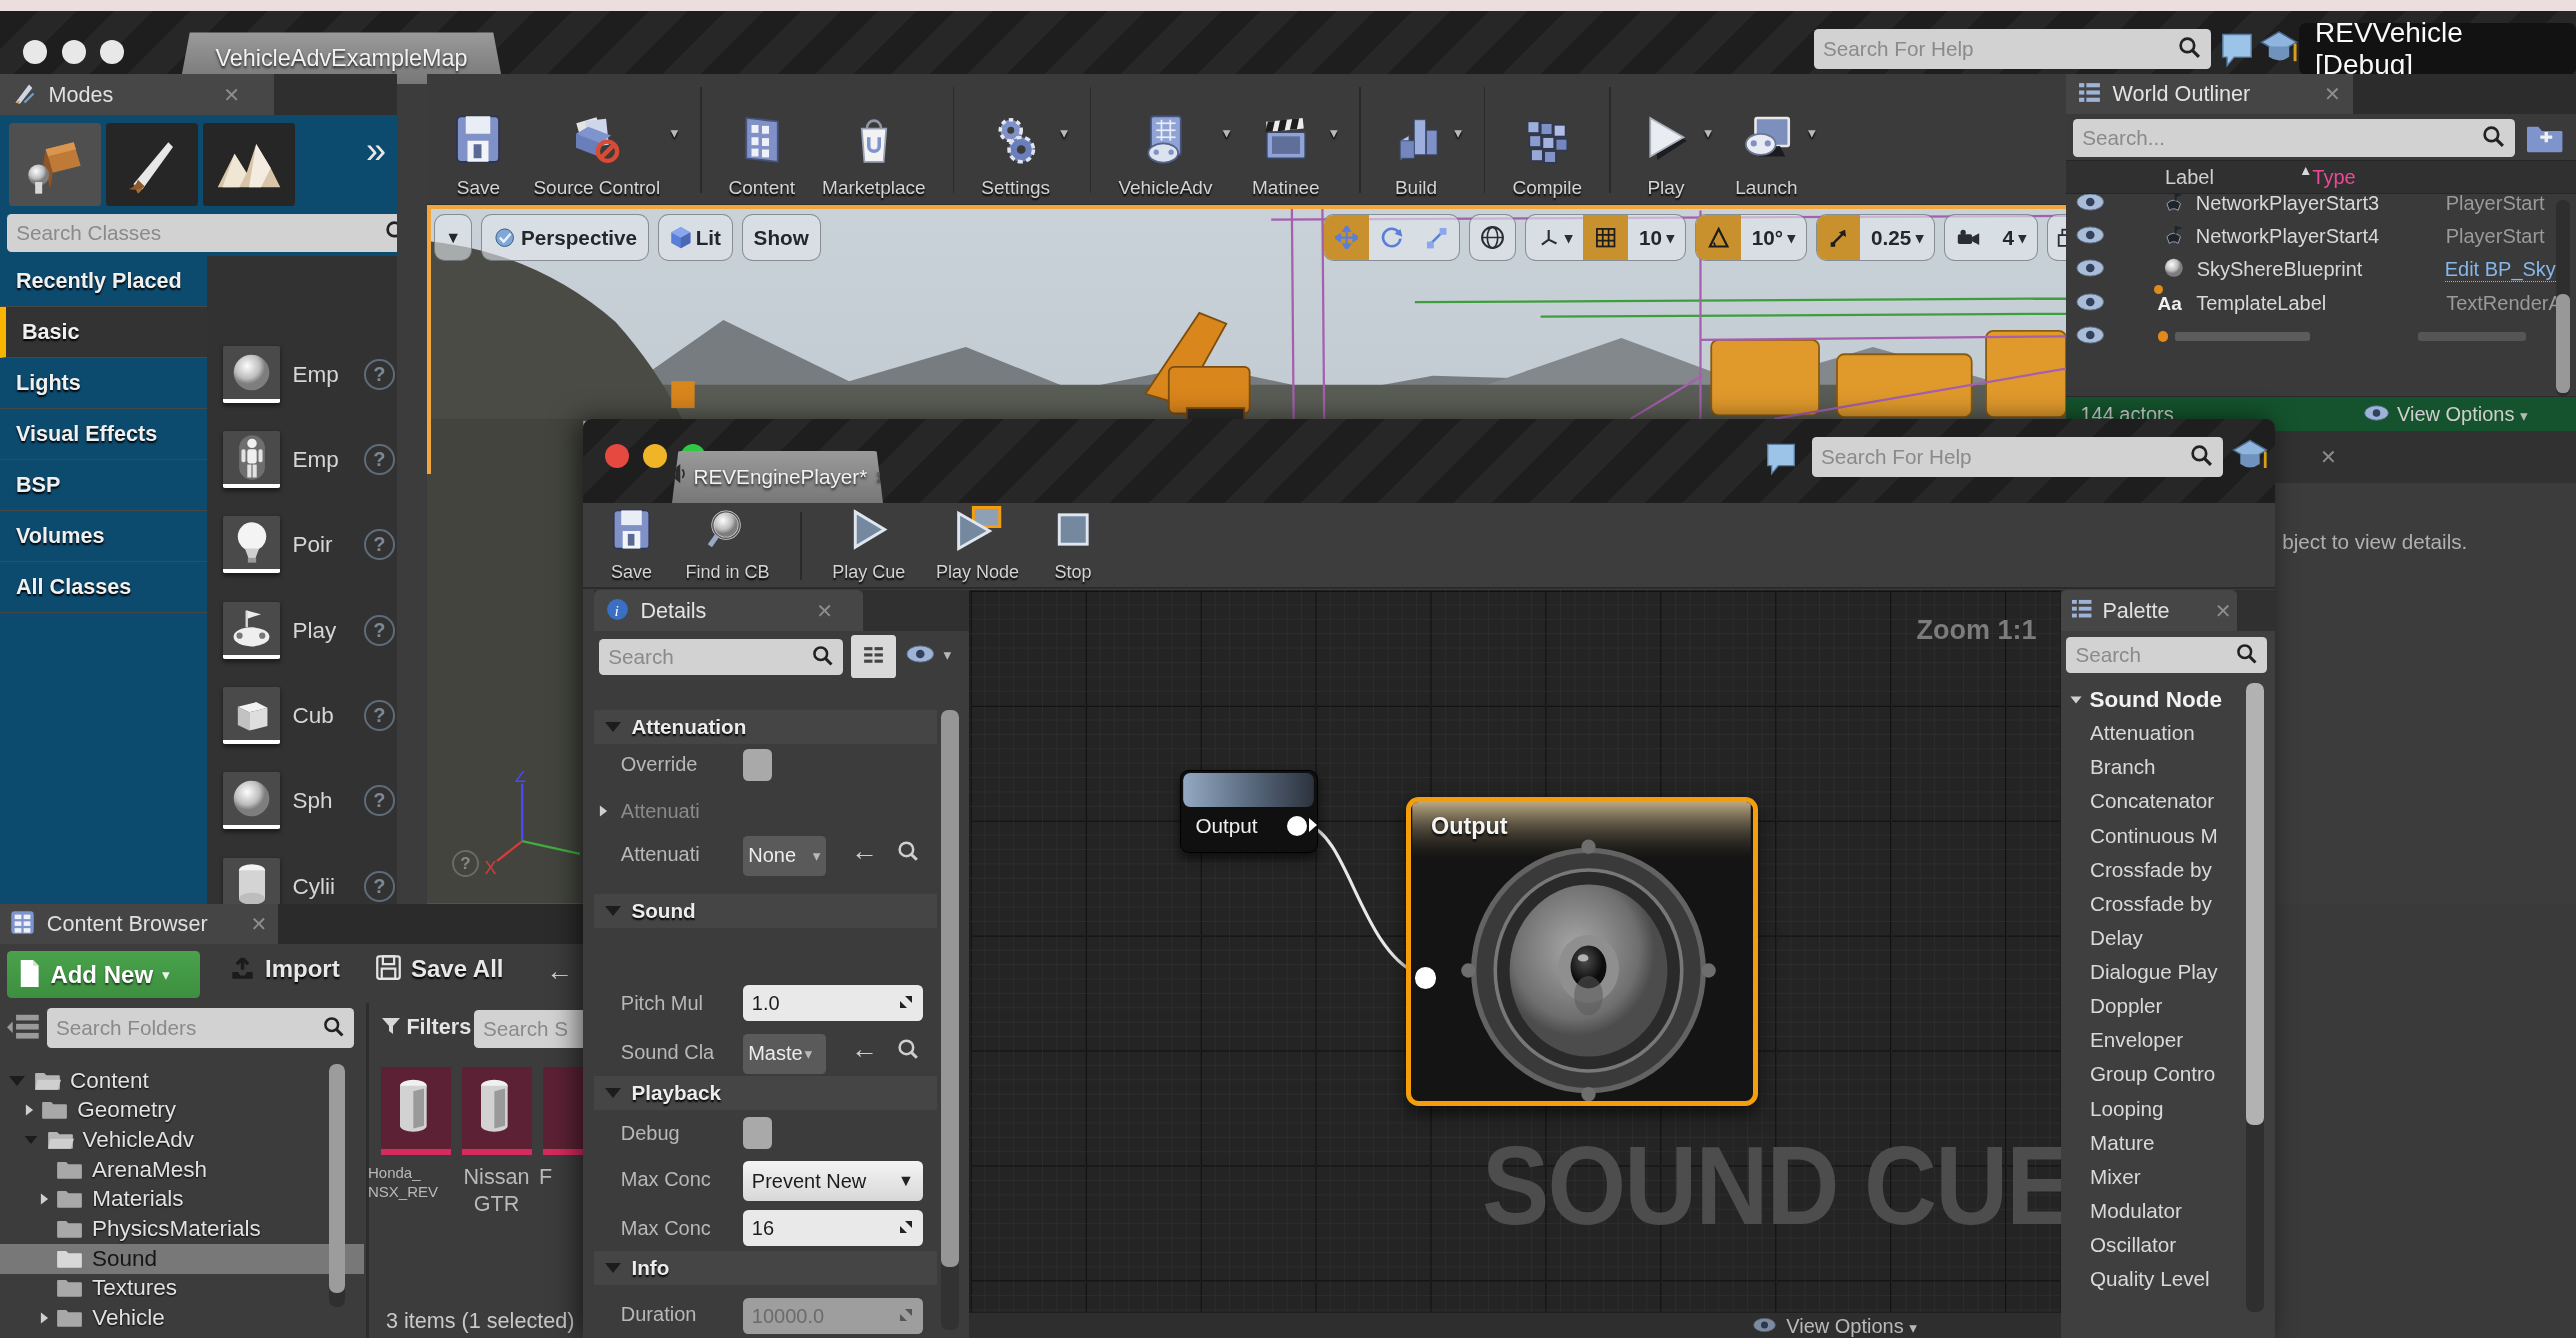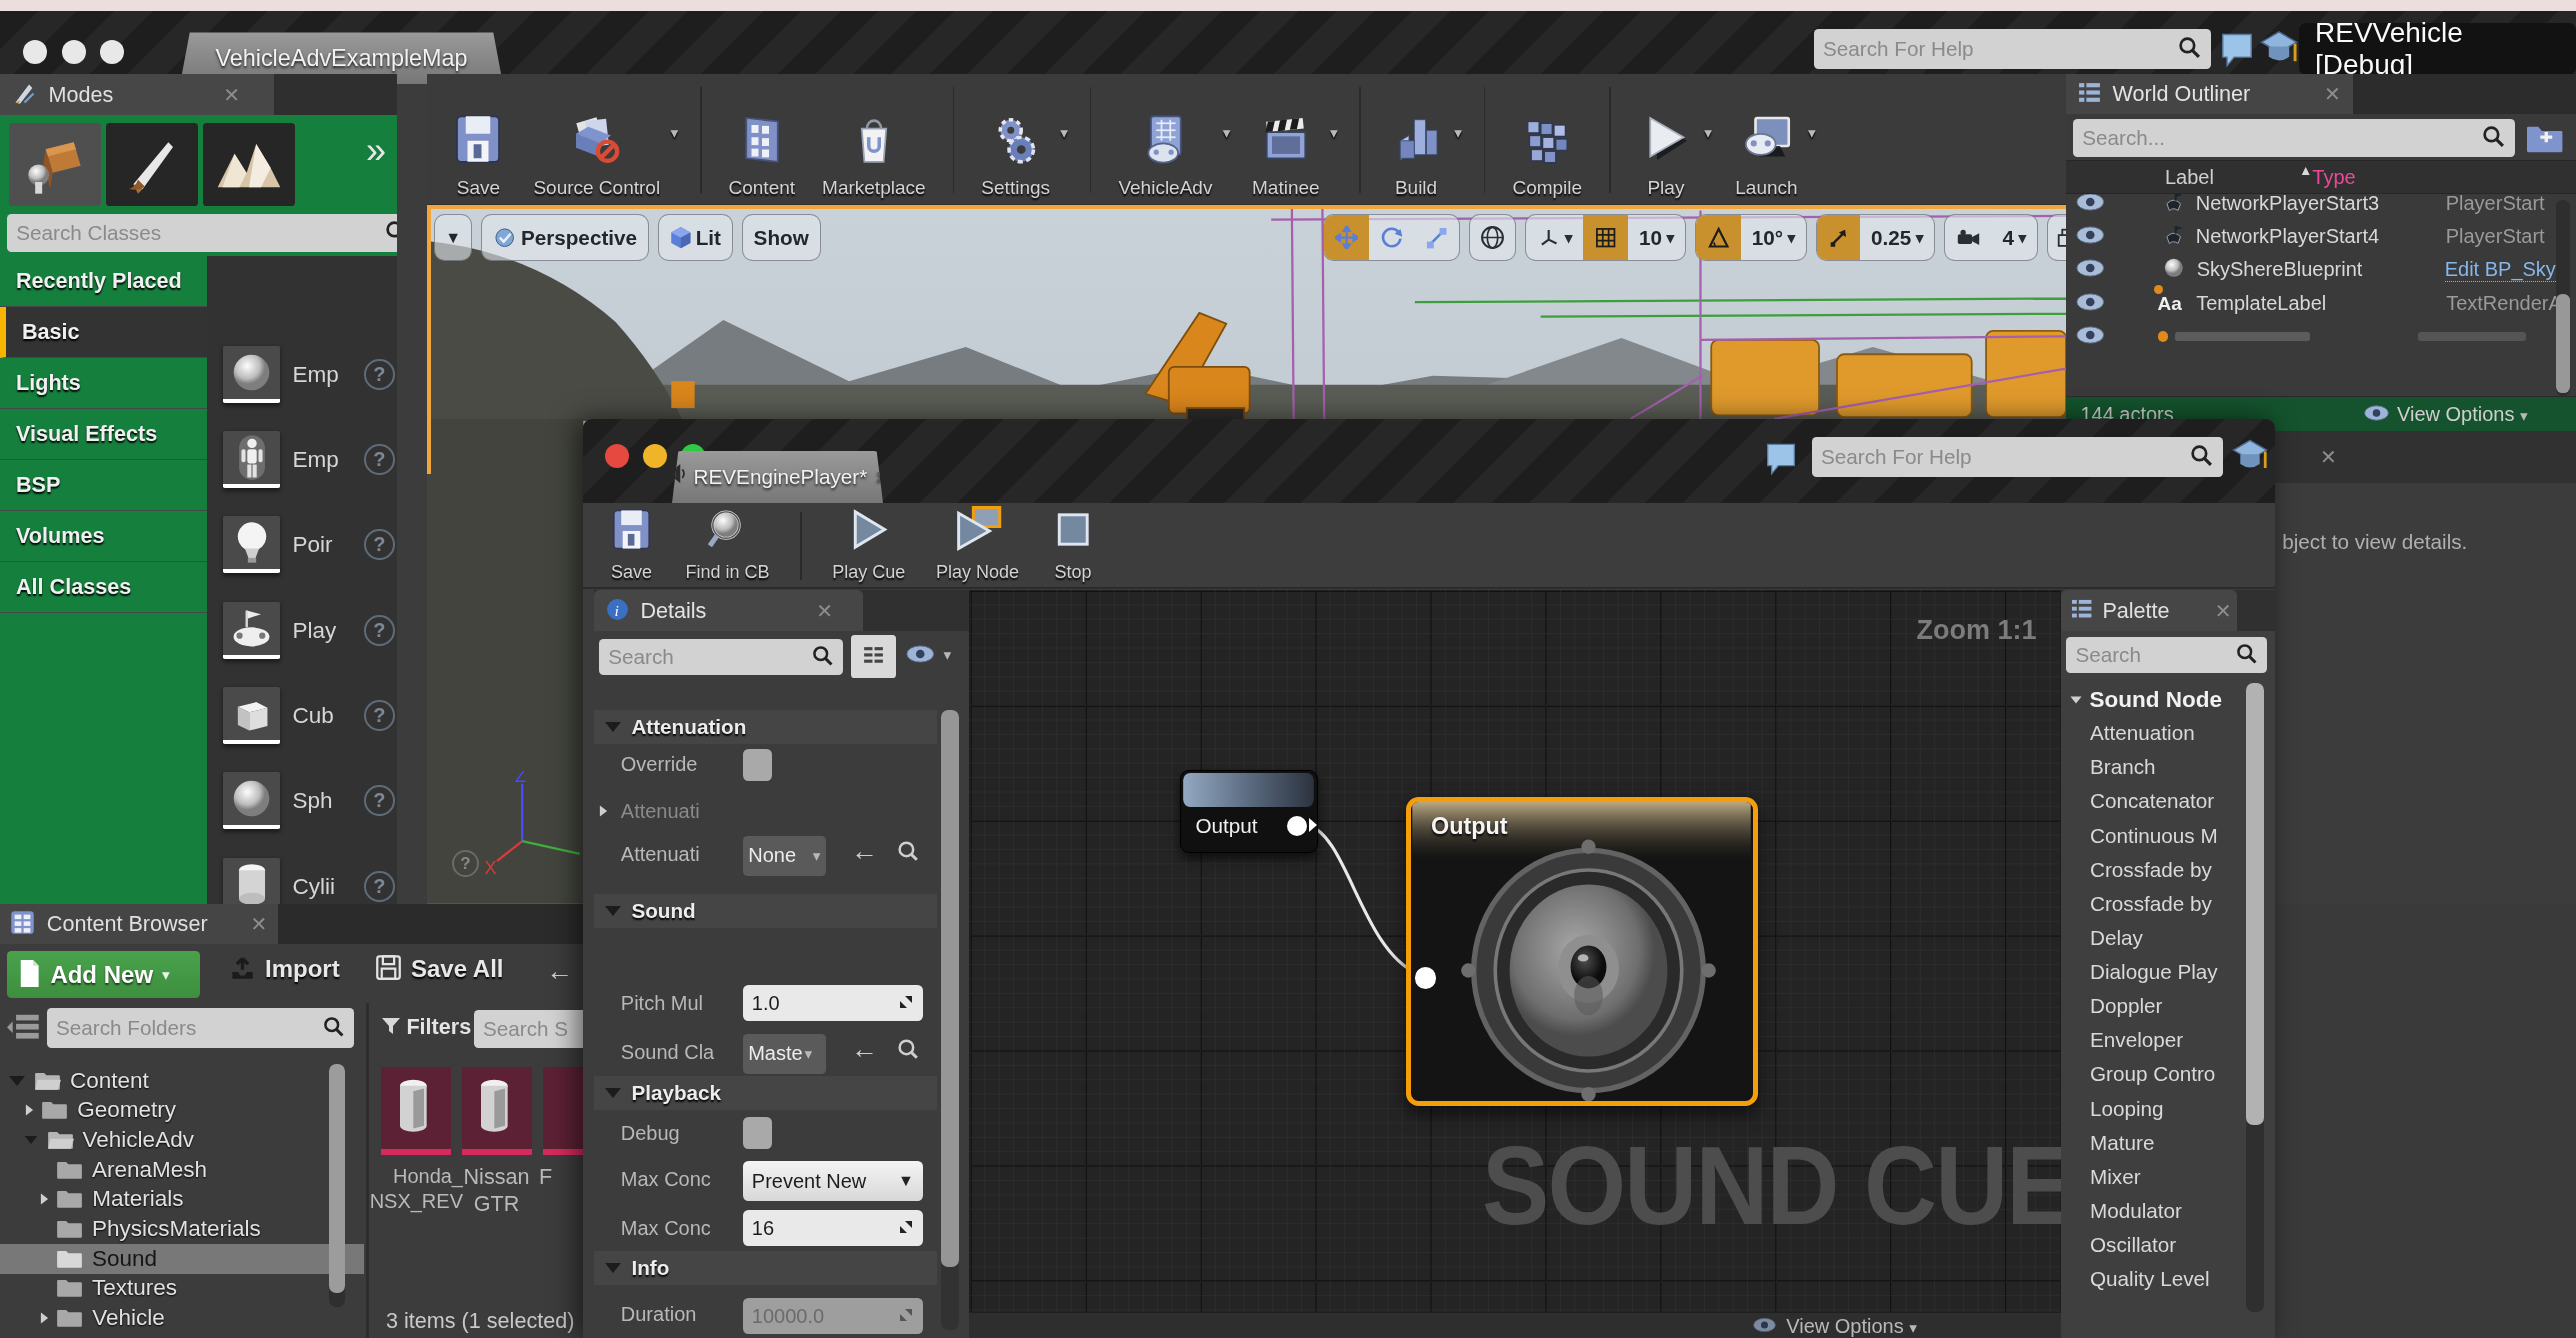--- a/index.html
+++ b/index.html
@@ -233,21 +233,21 @@
             <polygon points="30,40 48,40 54,52 24,52" fill="#14161a" opacity=".85"></polygon>
             <ellipse cx="26" cy="38" rx="17" ry="12" fill="#e8ecf2" stroke="#6b7590" stroke-width="2"></ellipse>
             <circle cx="18" cy="37" r="3.5" fill="#8091c7"></circle>
             <circle cx="34" cy="37" r="3.5" fill="#8091c7"></circle>
           </svg></span>
       <span>Launch</span>
       <span class="caret tb-caret">▾</span>
     </div>
   </div>
 
-  <div class="abs" style="left:0;top:74px;width:397px;height:830px;background:#15803d;overflow:hidden">
+  <div class="abs" style="left:0;top:74px;width:397px;height:830px;background:#0c4a6e;overflow:hidden">
     <div class="abs" style="left:0;top:0;width:427px;height:41px;background:#2f2f2f"></div>
     <div class="abs" style="left:0;top:0;width:274px;height:41px;background:#474747;display:flex;align-items:center;gap:10.8px;padding-left:10.8px">
       <span><svg width="27" height="27" viewBox="0 0 24 24">
             <path d="M4 20 L16 4 l3 3 L8 21 z" fill="#cfd6e4"></path>
             <path d="M4 20 l3 1 1 -3 z" fill="#c99a4a"></path>
             <line x1="12" y1="20" x2="20" y2="12" stroke="#6fa0d0" stroke-width="2"></line>
           </svg></span>
       <span style="font-size:21.6px;color:#e0e0e0">Modes</span>
       <span class="xclose" style="margin-left:99px">✕</span>
     </div>
@@ -848,21 +848,21 @@
         </svg>
     </div>
     <div class="abs" style="left:462px;top:163px;width:70px;height:88px;background:#5c2134;border-bottom:6.3px solid #d62a5c;display:flex;align-items:center;justify-content:center">
       <svg width="40" height="59" viewBox="0 0 30 44">
           <ellipse cx="13" cy="5" rx="10" ry="4.5" fill="#f0f0f0"></ellipse>
           <path d="M3 5 v30 a10 4.5 0 0 0 20 0 V5" fill="#d2d2d2"></path>
           <path d="M13 9 v28 l8 -2 V7 z" fill="#9a9a9a"></path>
         </svg>
     </div>
     <div class="abs" style="left:543px;top:163px;width:40px;height:88px;background:#5c2134;border-bottom:6.3px solid #d62a5c"></div>
-    <div class="abs" style="left:368px;top:260px;width:95px;text-align:right;font-size:20px;color:#b9b9b9;line-height:1.25">
+    <div class="abs" style="left:368px;top:260px;width:95px;text-align:left;font-size:15px;color:#b9b9b9;line-height:1.25">
         <div>Honda_</div>
         <div>NSX_REV</div>
       </div>
     <div class="abs" style="left:449px;top:260px;width:95px;text-align:center;font-size:21.6px;color:#b9b9b9;line-height:1.25">
         <div>Nissan</div>
         <div>GTR</div>
       </div>
     <div class="abs" style="left:539px;top:260px;width:44px;font-size:21.6px;color:#b9b9b9">F</div>
     <div class="abs" style="left:386px;top:404px;font-size:21.6px;color:#c9c9c9">3 items (1 selected)</div>
   </div>

